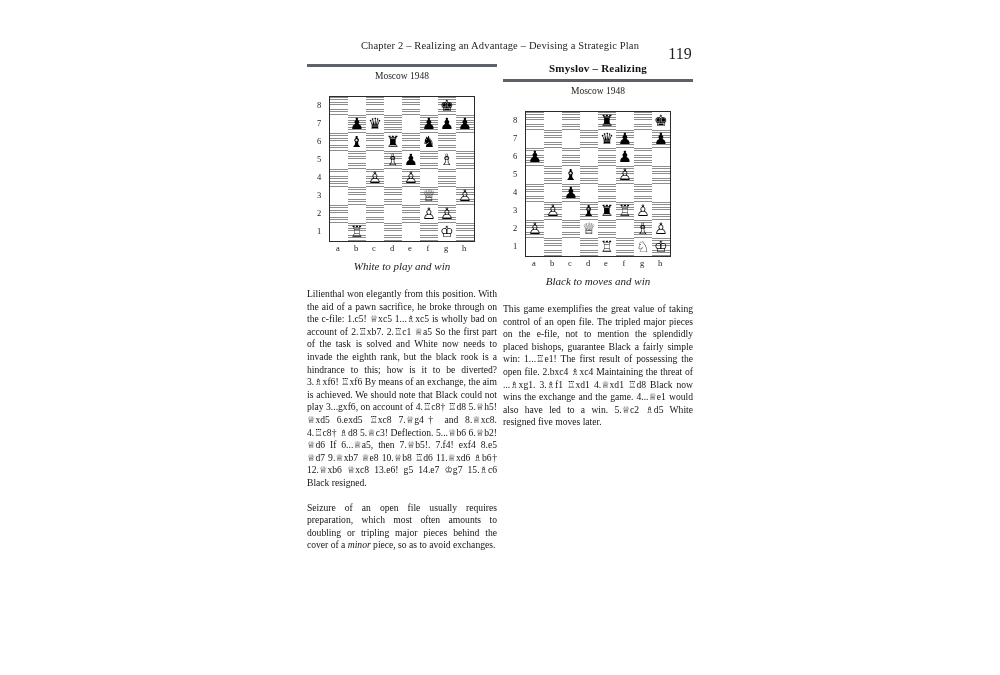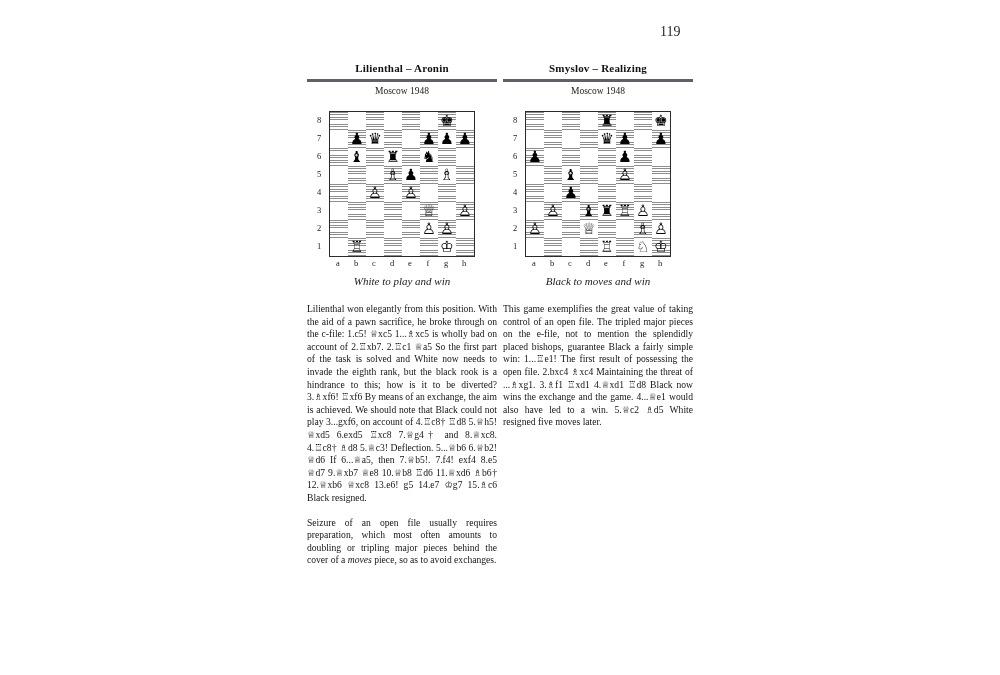--- a/index.html
+++ b/index.html
@@ -31,24 +31,24 @@
     width: 380px;
     font-size: 10.5px;
     letter-spacing: 0.15px;
     text-align: center;
     color: #1f1f1f;
     white-space: nowrap;
   }
   .folio {
     position: absolute;
     left: 660px;
-    top: 24px;
+    top: 45px;
     width: 40px;
-    text-align: left;
-    font-size: 14px;
+    text-align: center;
+    font-size: 16px;
     color: #1f1f1f;
   }
 
   
   .col {
     position: absolute;
     top: 62px;
     width: 190px;
   }
   .col-left  { left: 307px; }
@@ -176,25 +176,25 @@
   .fig {
     font-family: "DejaVu Sans", sans-serif;
     font-size: 9.4px;
   }
 </style>
 </head>
 <body>
 
 <div class="page">
 
+  <div class="runhead">Chapter 2 – Realizing an Advantage – Devising a Strategic Plan</div>
   <div class="folio">119</div>
 
   <div class="col col-left">
 
-    <div class="game-head">Lilienthal – Aronin</div>
     <div class="rule"></div>
     <div class="game-site">Moscow 1948</div>
 
     <div class="board-wrap">
       <div class="rank-labels">
           <span>8</span>
           <span>7</span>
           <span>6</span>
           <span>5</span>
           <span>4</span>
@@ -316,21 +316,21 @@
           <span>e</span>
           <span>f</span>
           <span>g</span>
           <span>h</span>
         </div>
     </div>
     <div class="board-caption">White to play and win</div>
 
     <div class="body">
       <p>Lilienthal won elegantly from this position. With the aid of a pawn sacrifice, he broke through on the c-file: <b>1.c5! <span class="fig">♕</span>xc5</b> 1...<span class="fig">♗</span>xc5 is wholly bad on account of 2.<span class="fig">♖</span>xb7. <b>2.<span class="fig">♖</span>c1 <span class="fig">♕</span>a5</b> So the first part of the task is solved and White now needs to invade the eighth rank, but the black rook is a hindrance to this; how is it to be diverted? <b>3.<span class="fig">♗</span>xf6! <span class="fig">♖</span>xf6</b> By means of an exchange, the aim is achieved. We should note that Black could not play 3...gxf6, on account of 4.<span class="fig">♖</span>c8† <span class="fig">♖</span>d8 5.<span class="fig">♕</span>h5! <span class="fig">♕</span>xd5 6.exd5 <span class="fig">♖</span>xc8 7.<span class="fig">♕</span>g4† and 8.<span class="fig">♕</span>xc8. <b>4.<span class="fig">♖</span>c8† <span class="fig">♗</span>d8 5.<span class="fig">♕</span>c3!</b> Deflection. <b>5...<span class="fig">♕</span>b6 6.<span class="fig">♕</span>b2! <span class="fig">♕</span>d6</b> If 6...<span class="fig">♕</span>a5, then 7.<span class="fig">♕</span>b5!. <b>7.f4! exf4 8.e5 <span class="fig">♕</span>d7 9.<span class="fig">♕</span>xb7 <span class="fig">♕</span>e8 10.<span class="fig">♕</span>b8 <span class="fig">♖</span>d6 11.<span class="fig">♕</span>xd6 <span class="fig">♗</span>b6† 12.<span class="fig">♕</span>xb6 <span class="fig">♕</span>xc8 13.e6! g5 14.e7 <span class="fig">♔</span>g7 15.<span class="fig">♗</span>c6 Black resigned</b>.</p>
-      <p>Seizure of an open file usually requires preparation, which most often amounts to doubling or tripling major pieces behind the cover of a <i>moves</i> piece, so as to avoid exchanges.</p>
+      <p>Seizure of an open file usually requires preparation, which most often amounts to doubling or tripling major pieces behind the cover of a <i>minor</i> piece, so as to avoid exchanges.</p>
     </div>
   </div>
 
   <div class="col col-right">
 
     <div class="game-head">Smyslov – Realizing</div>
     <div class="rule"></div>
     <div class="game-site">Moscow 1948</div>
 
     <div class="board-wrap">

